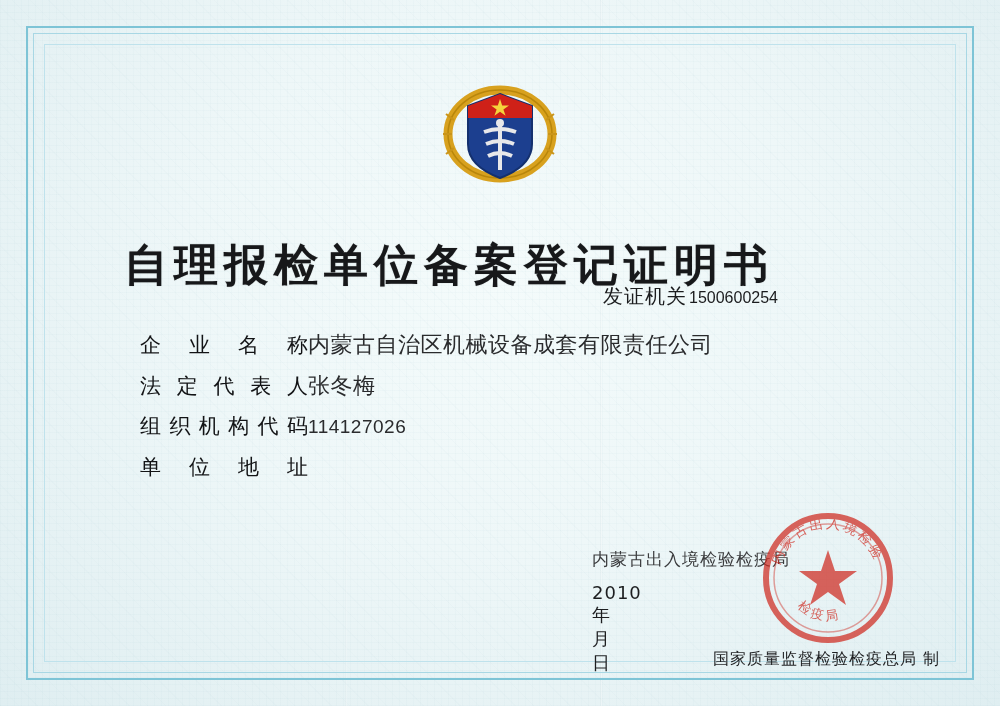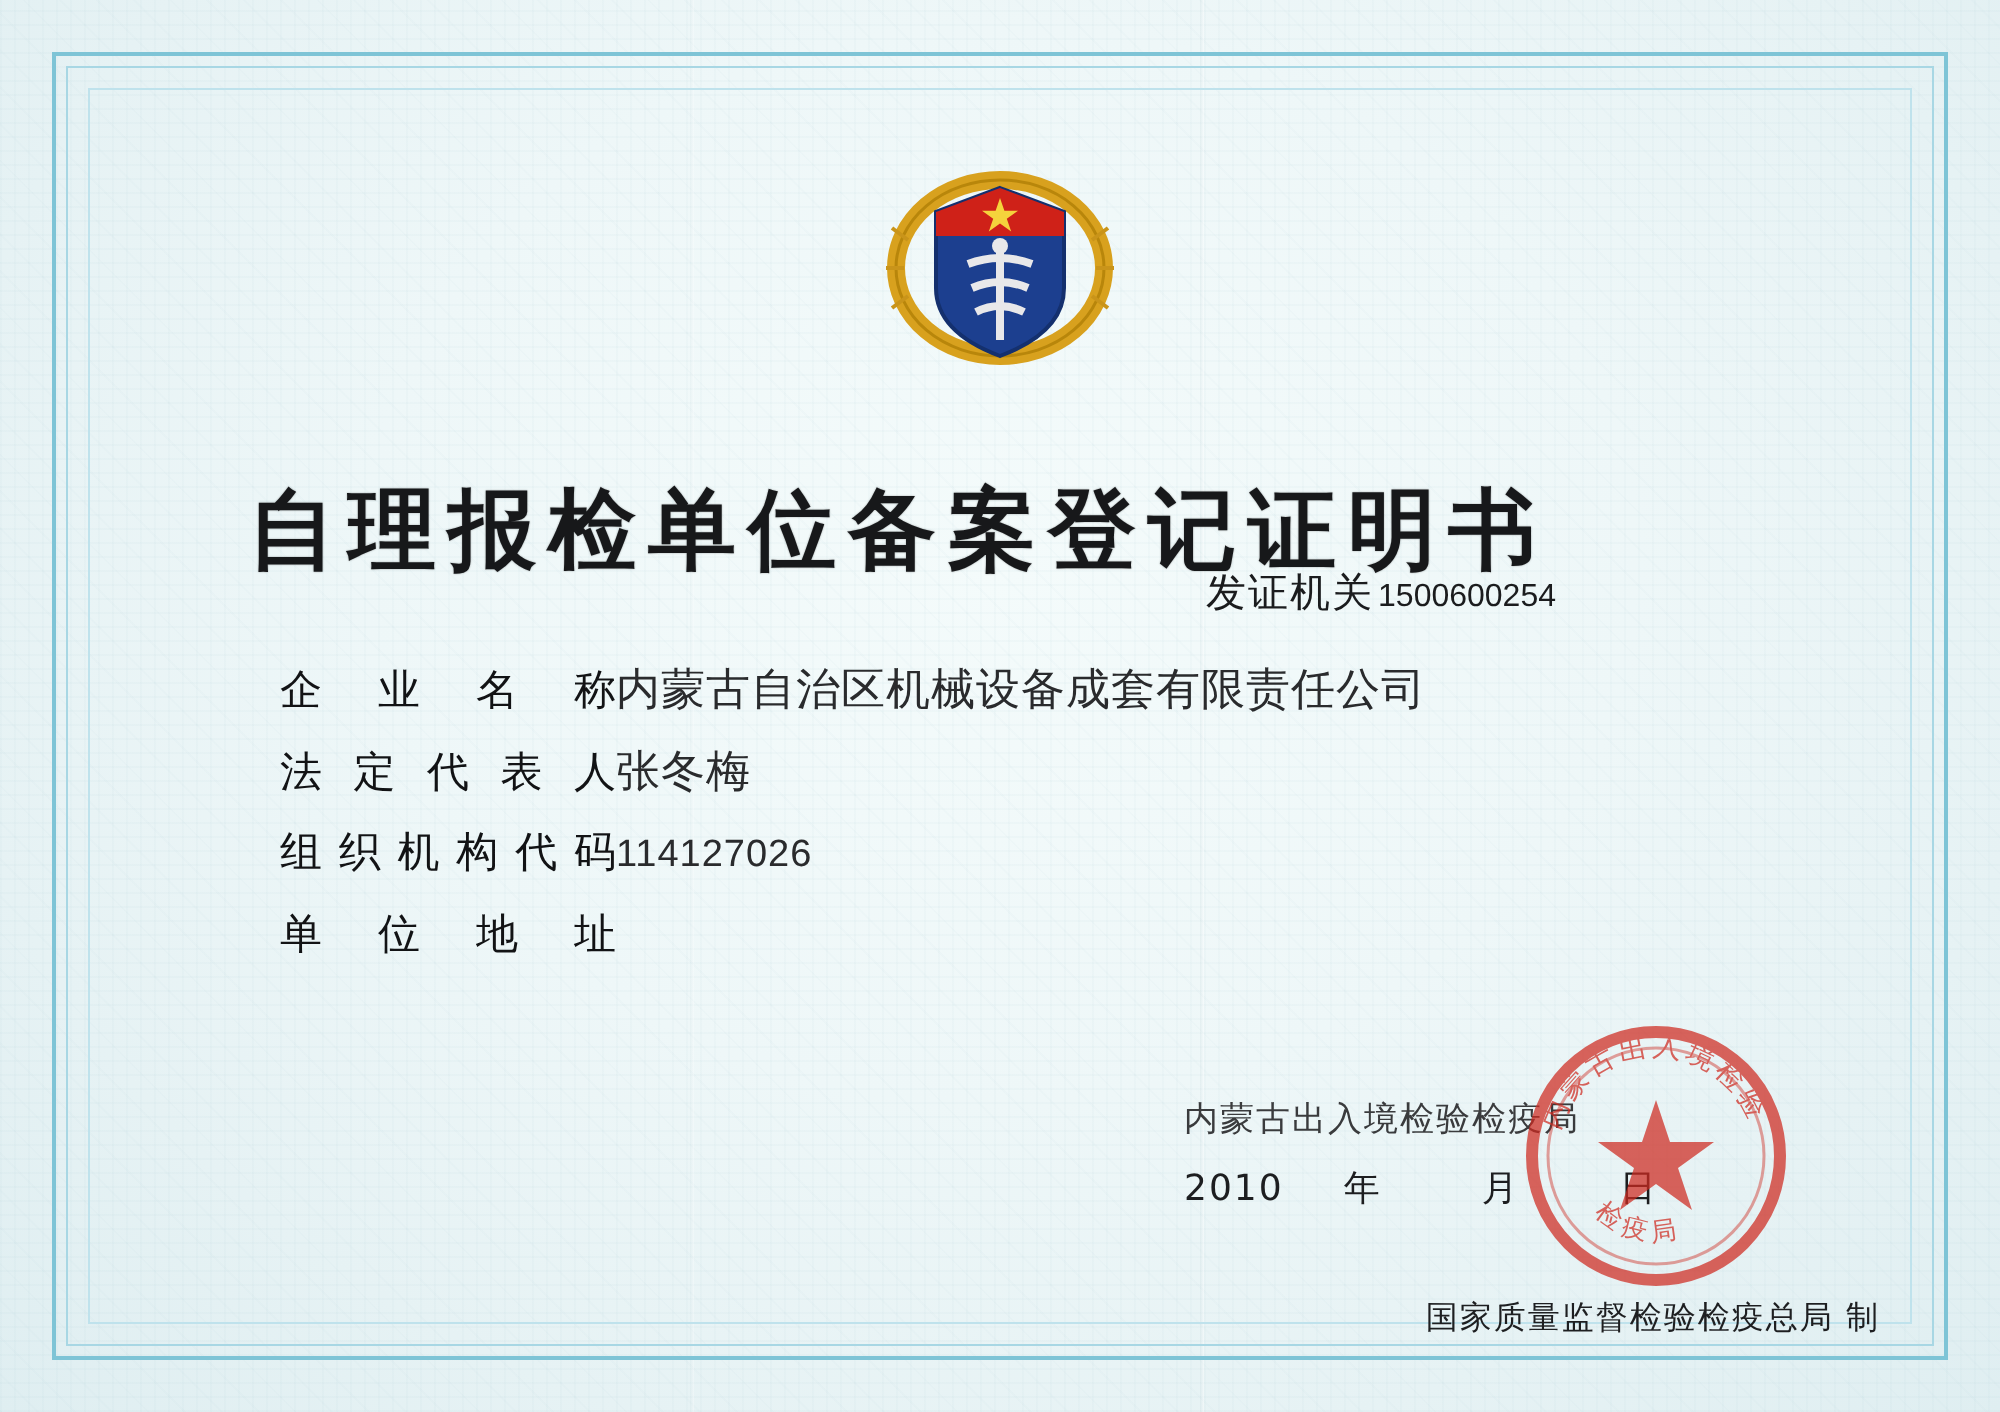--- a/index.html
+++ b/index.html
@@ -163,20 +163,21 @@
     font-size: 17px;
     color: #3a3b3d;
     letter-spacing: 1px;
   }
   .date-value {
     display: flex;
     align-items: baseline;
     font-size: 18px;
     color: #1d1e20;
     letter-spacing: 1px;
+    flex-direction: column;
   }
   .date-value .y { margin-right: 30px; }
   .date-value .sep { margin-right: 28px; }
   .date-value .m { margin-right: 22px; }
   .date-value .d { margin-right: 22px; }
 
   
   #seal {
     position: absolute;
     left: 752px;

